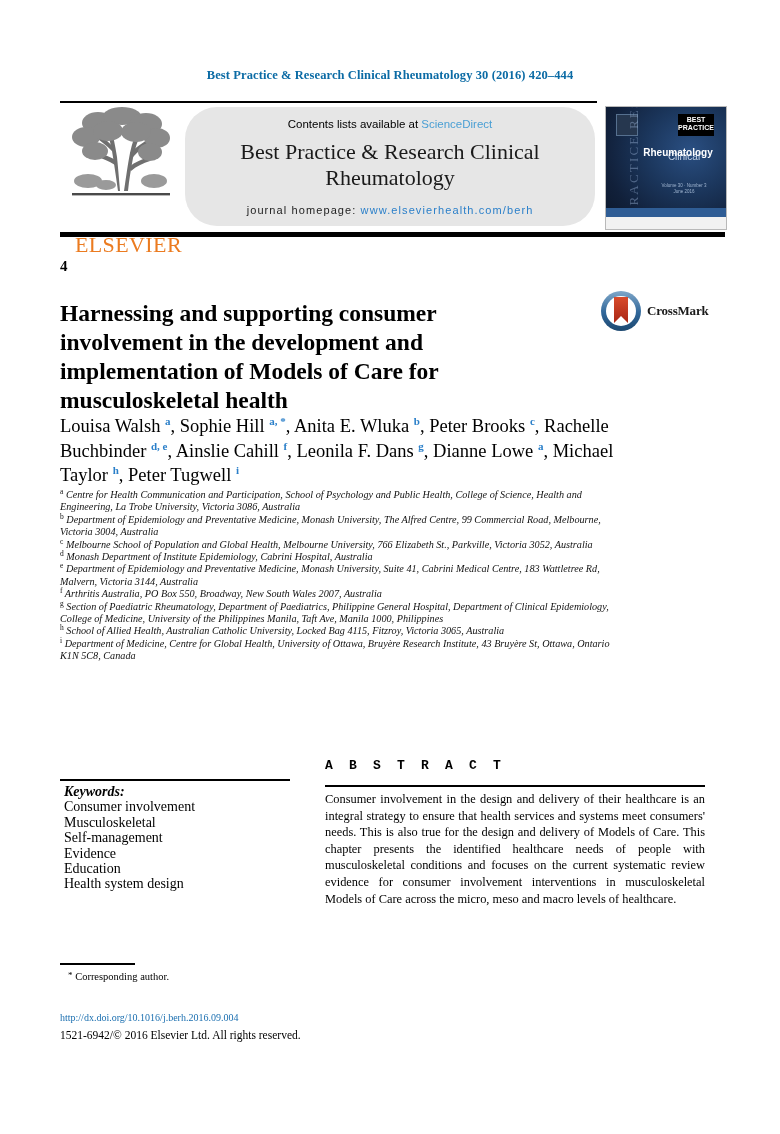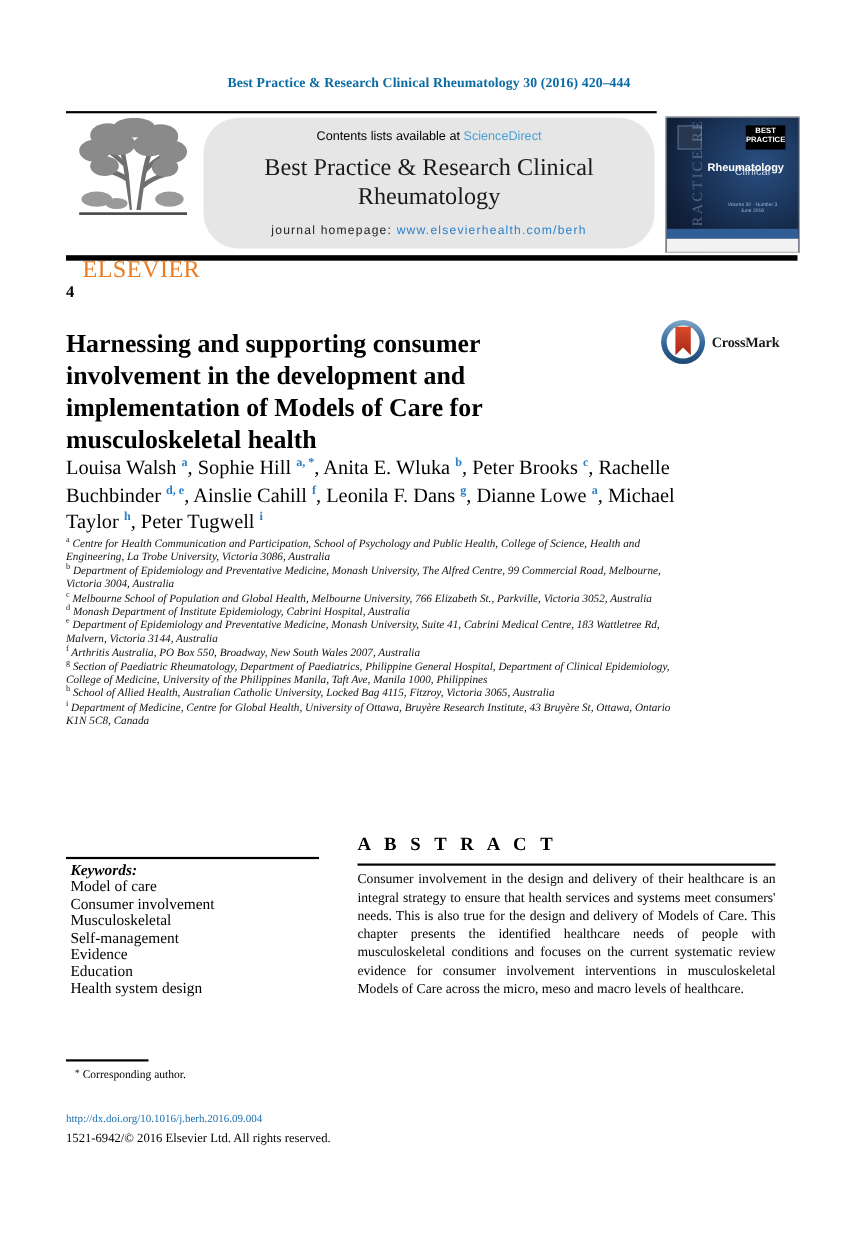--- a/index.html
+++ b/index.html
@@ -306,23 +306,23 @@
     color: #000;
   }
   .kw-head {
     font-style: italic;
     font-weight: bold;
   }
 
   .abstract-head {
     position: absolute;
     left: 325px; top: 758px;
-    font-family: Liberation Serif, serif;
-    font-weight: bold;
-    font-size: 17px;
+    font-family: Liberation Mono, monospace;
+    font-weight: bold;
+    font-size: 13px;
     letter-spacing: 4.2px;
     color: #000;
   }
   .abs-rule {
     position: absolute;
     left: 325px; top: 785px;
     width: 380px; height: 1.5px;
     background: #000;
   }
   .abstract-body {
@@ -479,21 +479,20 @@
       <p class="aff"><sup>f</sup><span> Arthritis Australia, PO Box 550, Broadway, New South Wales 2007, Australia</span></p>
       <p class="aff"><sup>g</sup><span> Section of Paediatric Rheumatology, Department of Paediatrics, Philippine General Hospital, Department of Clinical Epidemiology, College of Medicine, University of the Philippines Manila, Taft Ave, Manila 1000, Philippines</span></p>
       <p class="aff"><sup>h</sup><span> School of Allied Health, Australian Catholic University, Locked Bag 4115, Fitzroy, Victoria 3065, Australia</span></p>
       <p class="aff"><sup>i</sup><span> Department of Medicine, Centre for Global Health, University of Ottawa, Bruyère Research Institute, 43 Bruyère St, Ottawa, Ontario K1N 5C8, Canada</span></p>
     </div>
 
   <div class="kw-rule"></div>
   <div class="keywords">
     <div class="kw-head">Keywords:</div>
     <div id="kw-items">
-        <div>Model of care</div>
         <div>Consumer involvement</div>
         <div>Musculoskeletal</div>
         <div>Self-management</div>
         <div>Evidence</div>
         <div>Education</div>
         <div>Health system design</div>
       </div>
   </div>
 
   <div class="abstract-head">A B S T R A C T</div>

